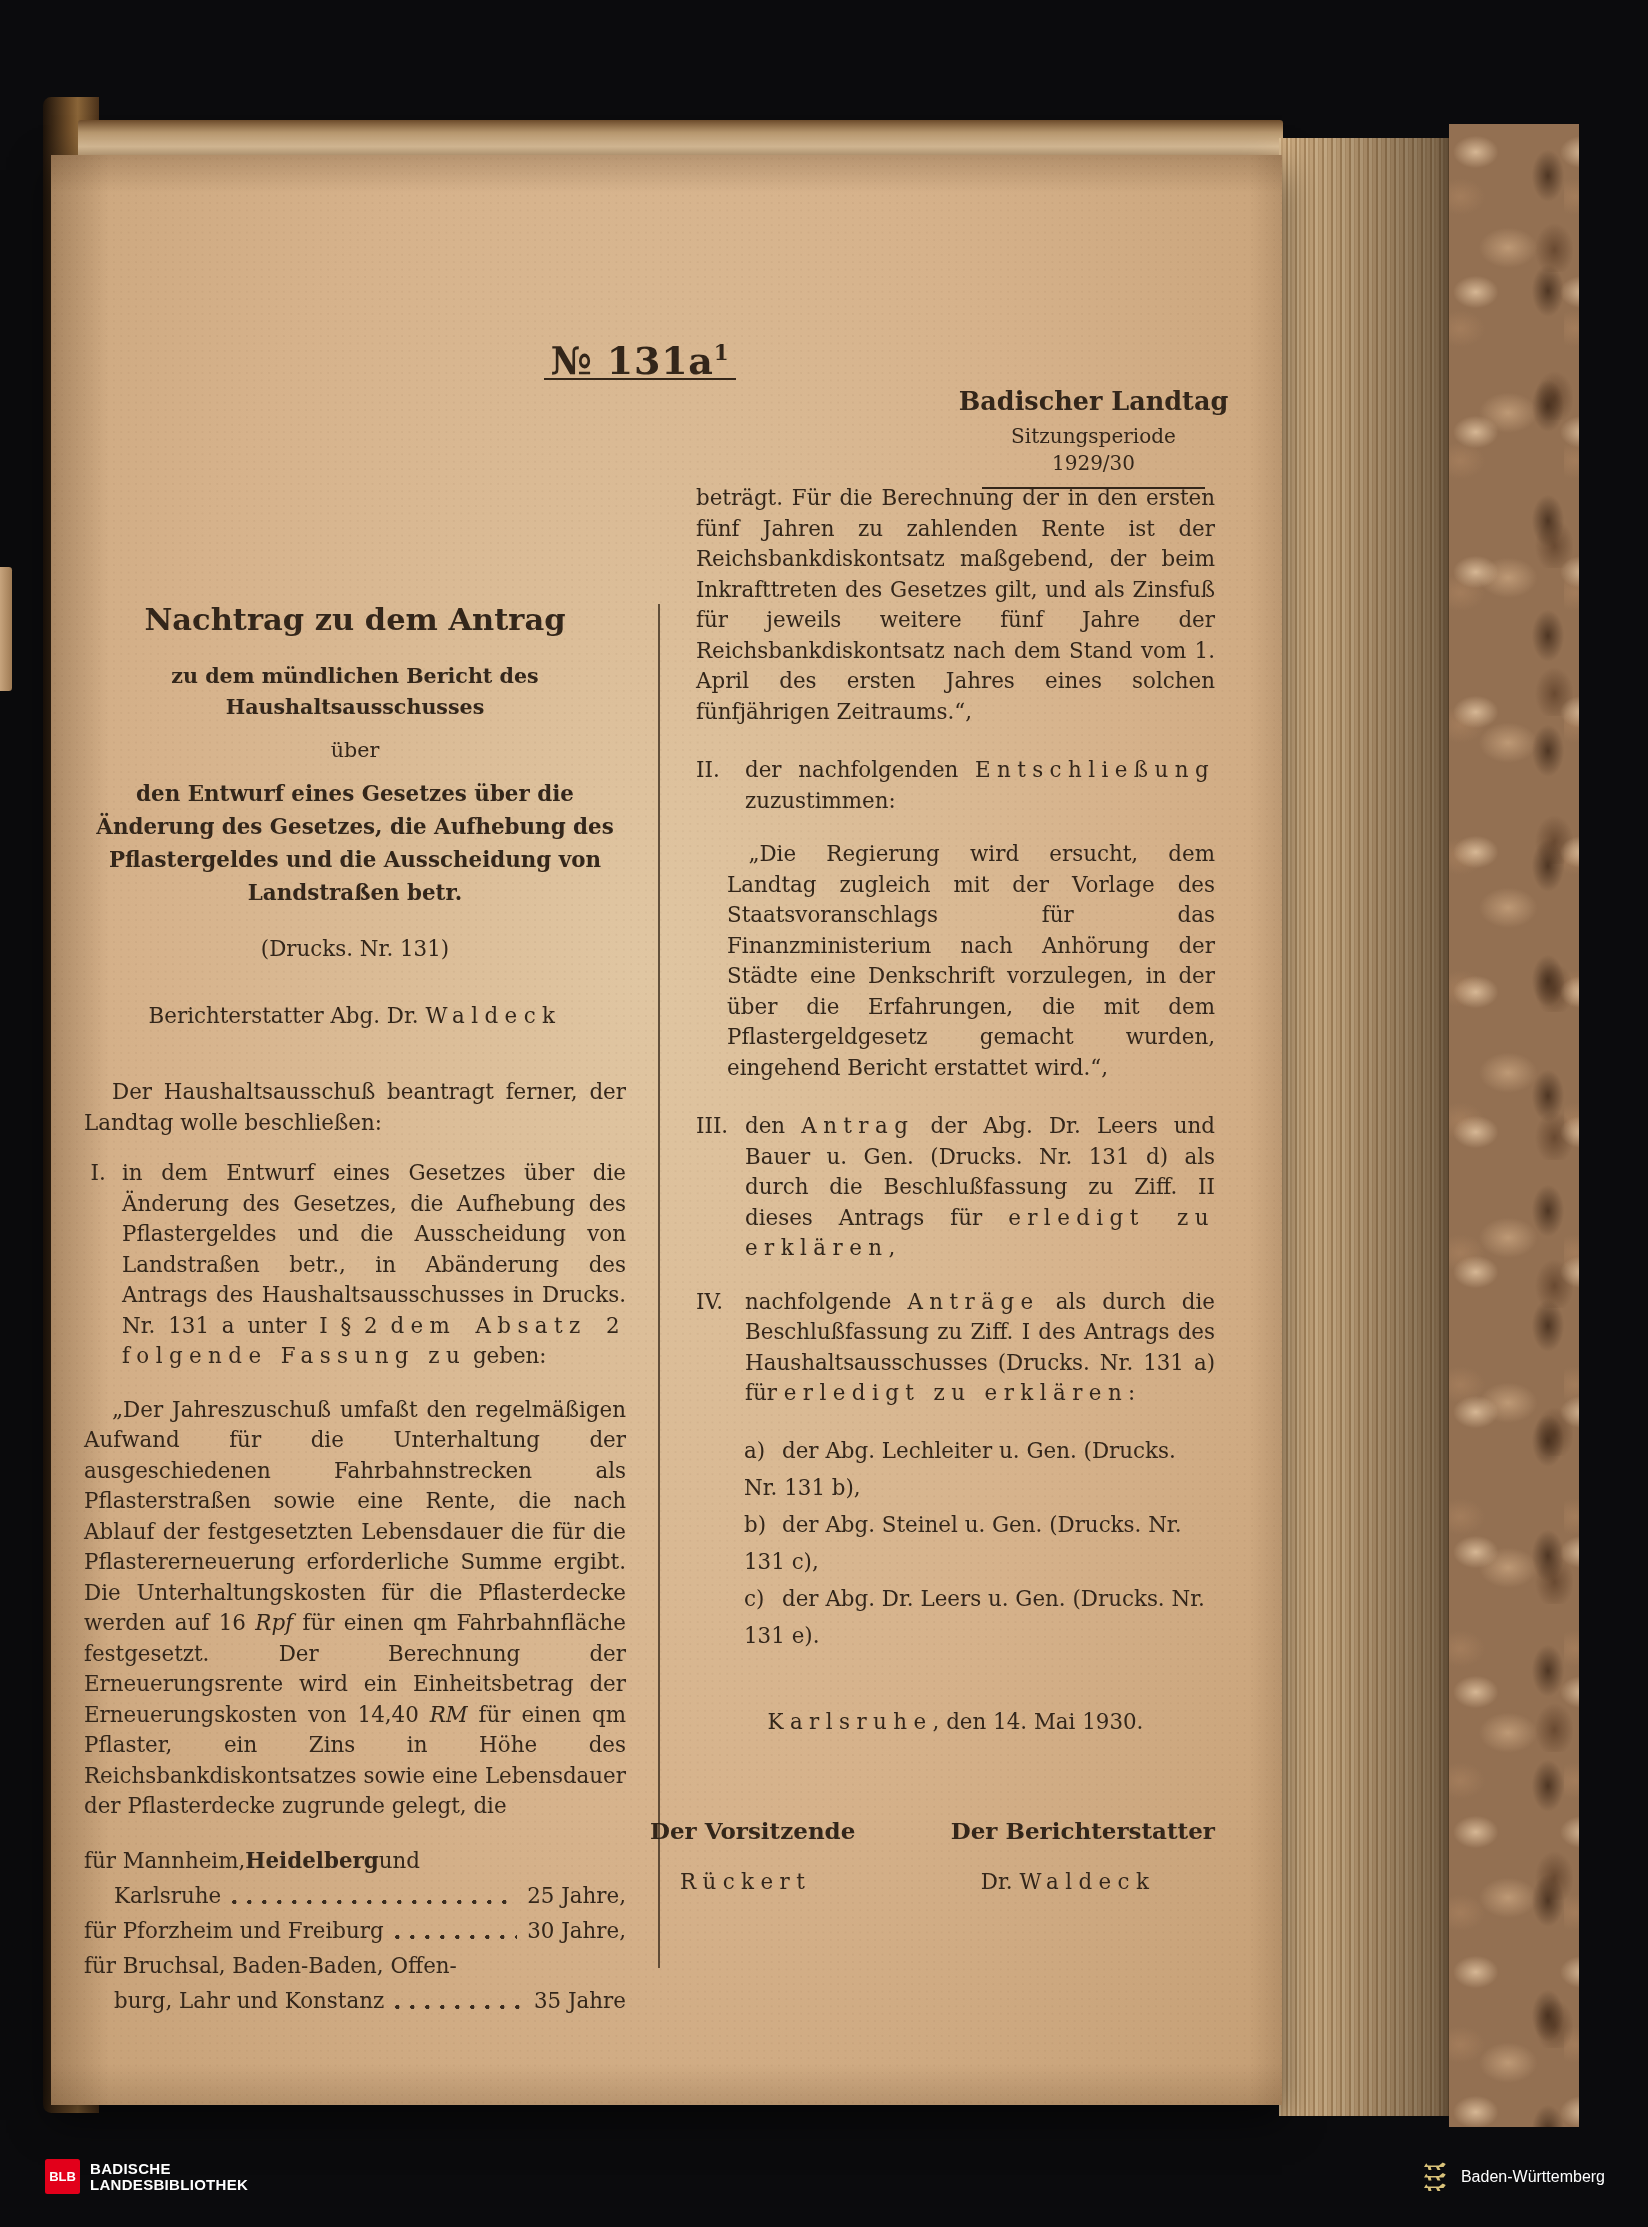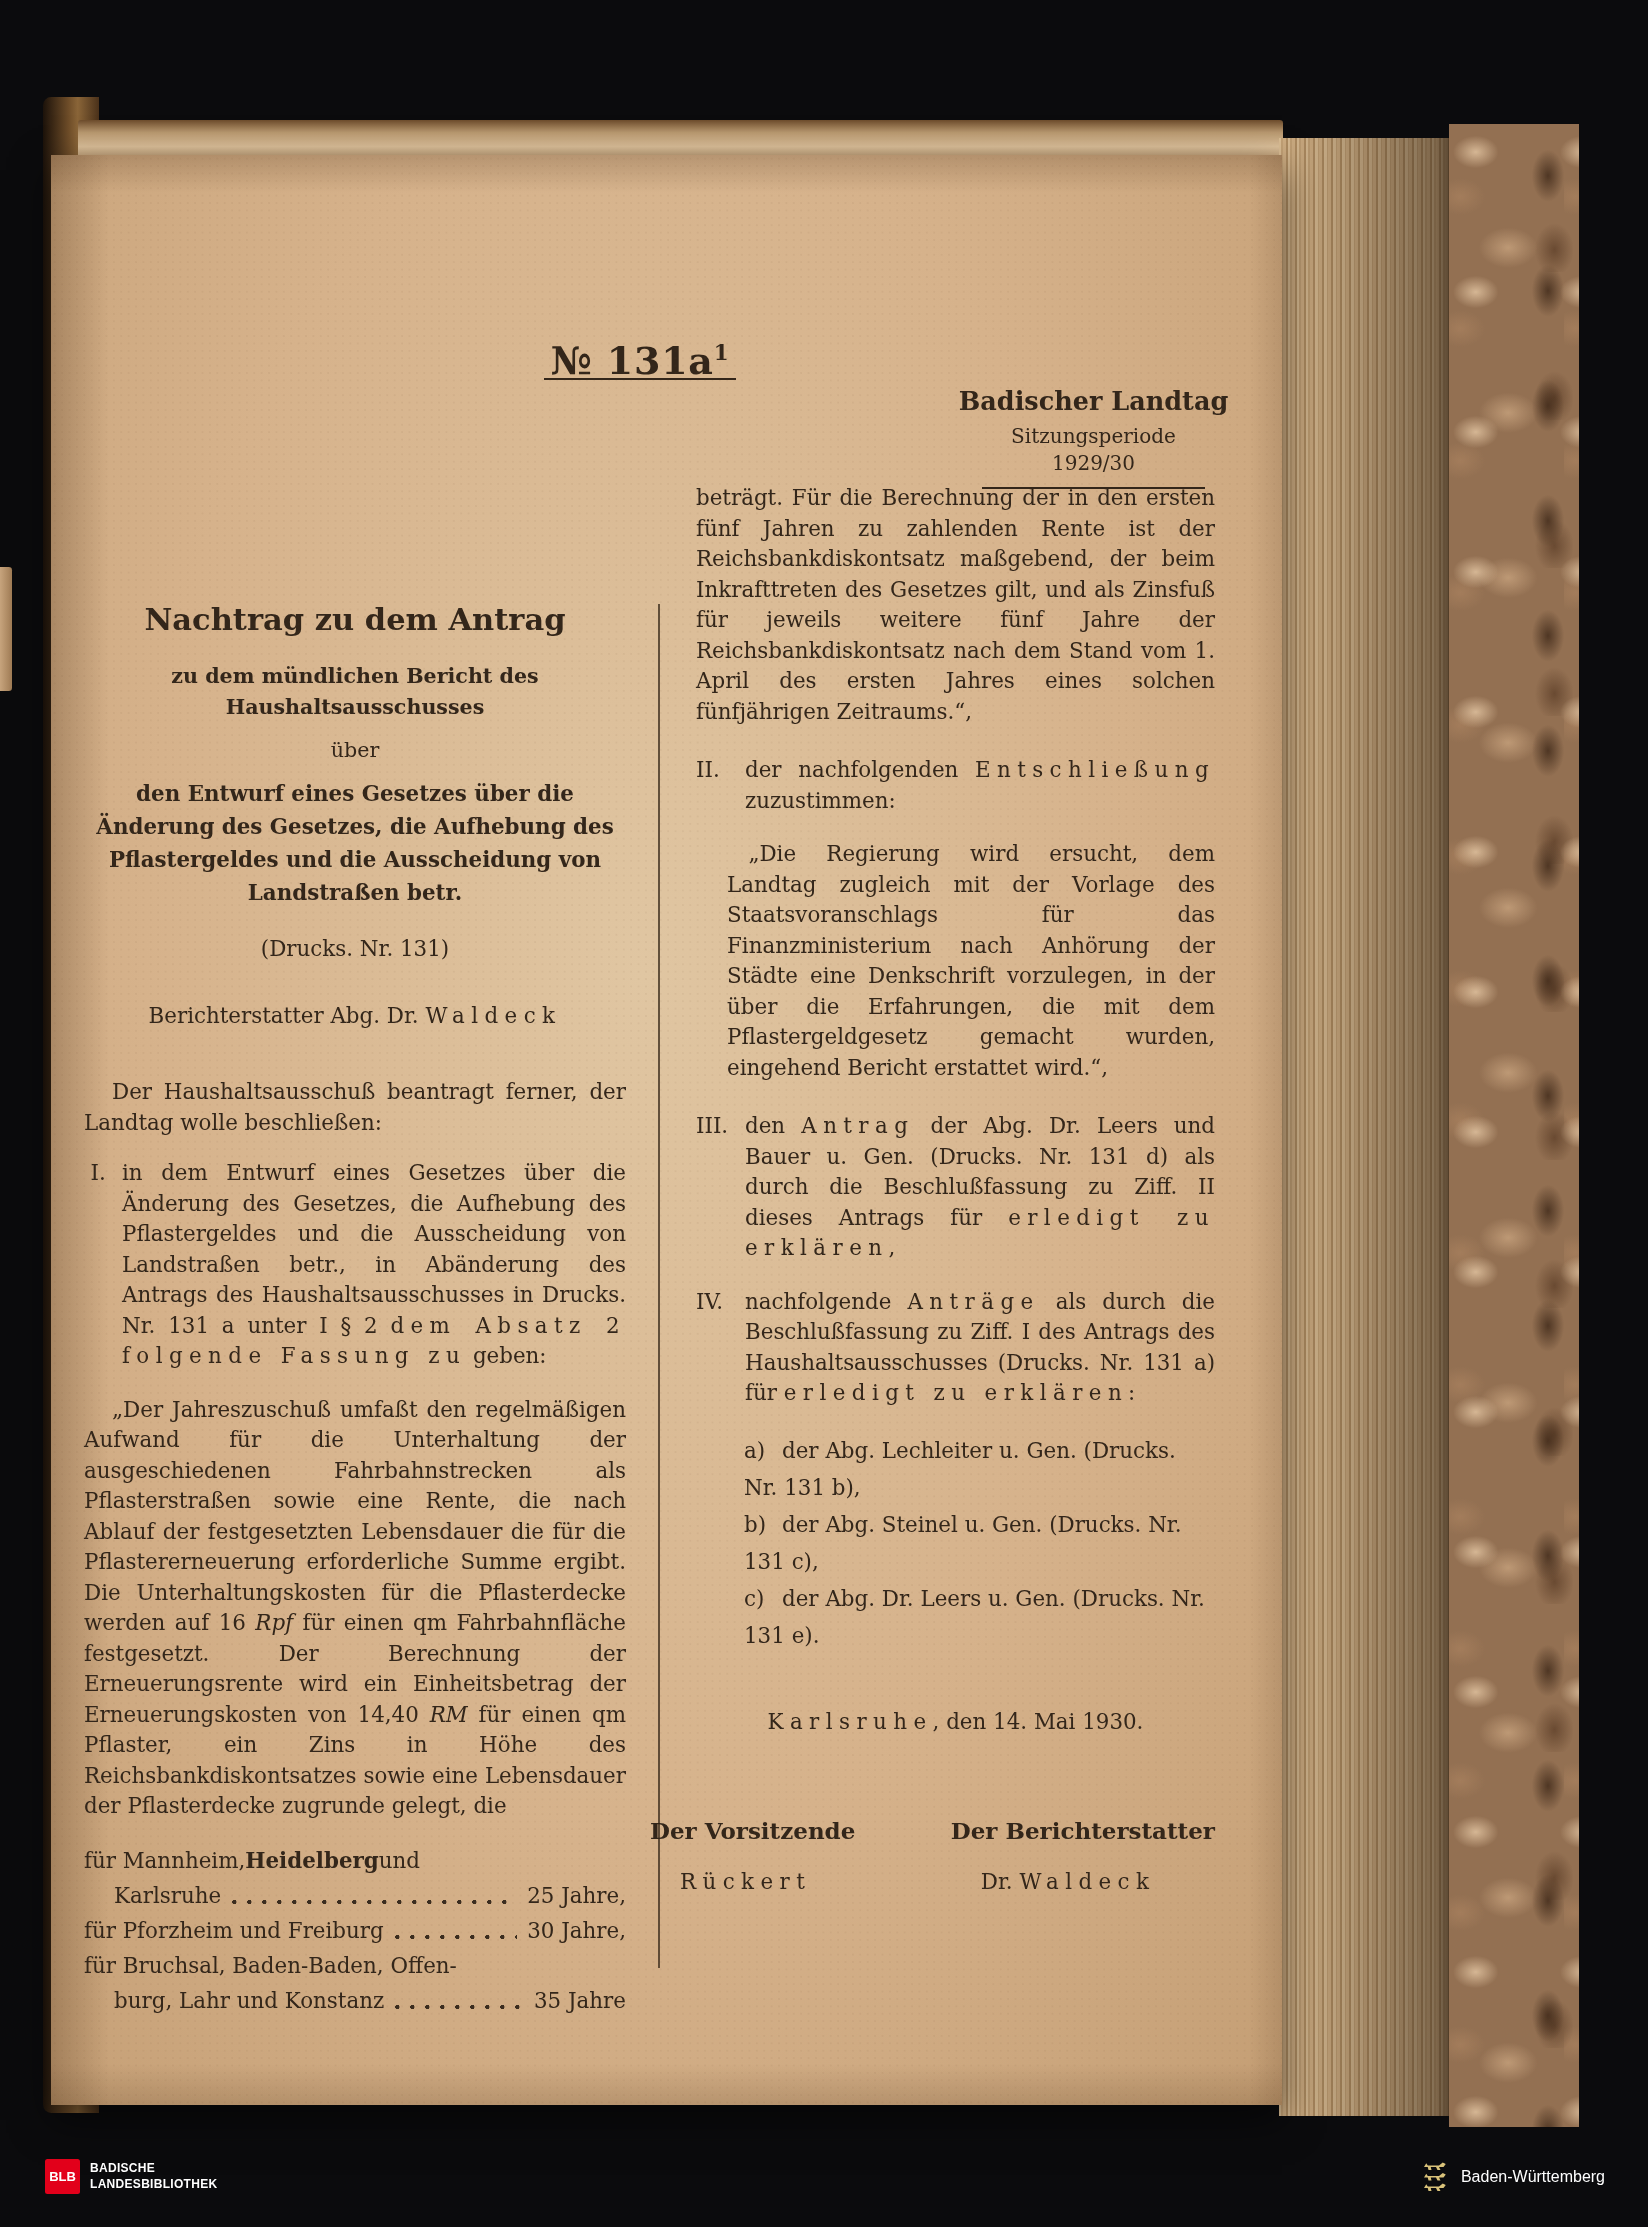--- a/index.html
+++ b/index.html
@@ -97,21 +97,21 @@
   .signatures{display:flex;justify-content:space-between;margin-left:-46px;}
   .sig-title{font-weight:bold;font-size:23px;}
   .sig-name{margin-top:20px;padding-left:30px;font-size:21.4px;}
 
   
   .footer{position:absolute;left:0;top:2149px;width:1648px;height:78px;
     font-family:"Liberation Sans",sans-serif;color:#ffffff;}
   .blb{position:absolute;left:45px;top:10px;display:flex;align-items:center;gap:10px;}
   .blb-logo{width:35px;height:35px;background:#e2001a;color:#fff;font-weight:bold;
     font-size:13px;display:flex;align-items:center;justify-content:center;border-radius:2.5px;}
-  .blb-text{font-size:12px;font-weight:bold;letter-spacing:0.3px;line-height:15.7px;}
+  .blb-text{font-size:15px;font-weight:bold;letter-spacing:0.3px;line-height:15.7px;}
   .bw{position:absolute;right:43px;top:11.5px;display:flex;align-items:center;gap:10px;}
   .bw-logo{width:33px;height:33px;}
   .bw-text{font-size:16px;}
 </style>
 </head>
 <body>
 
 <div class="stage">
 
   <div class="spine"></div>

